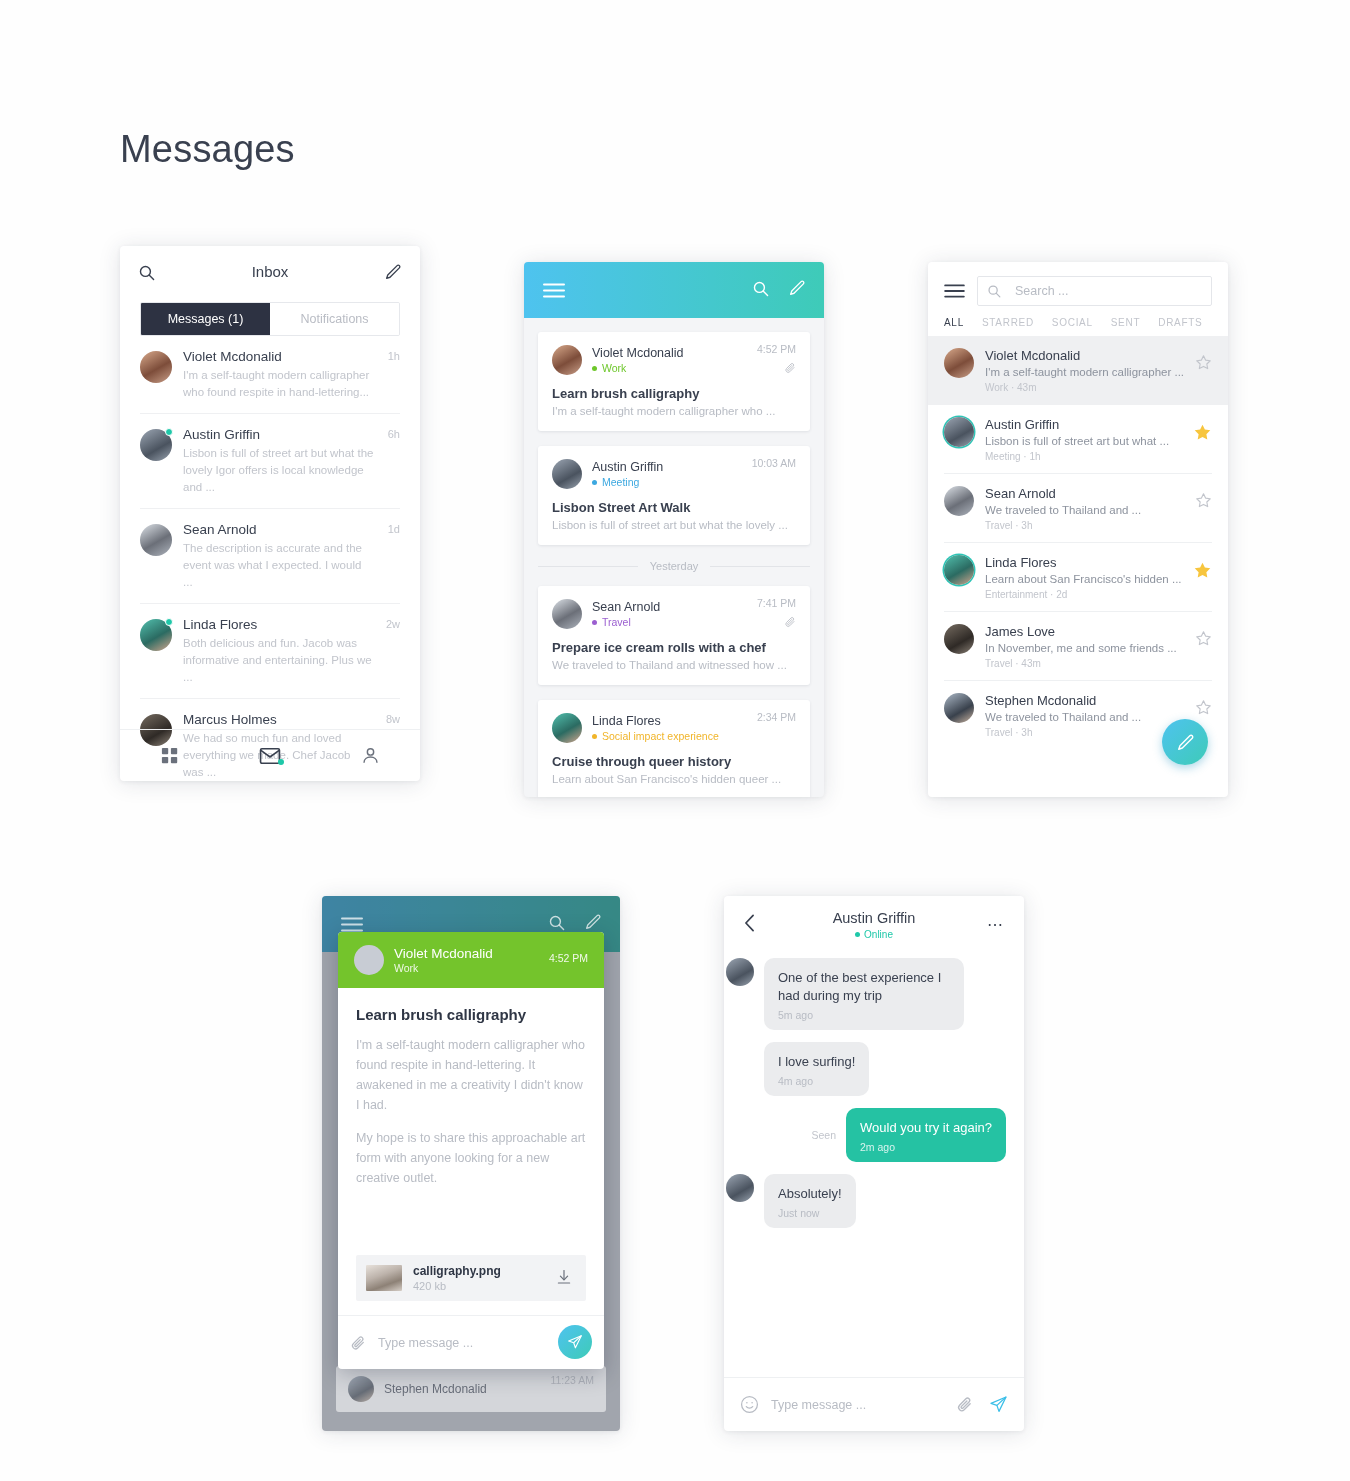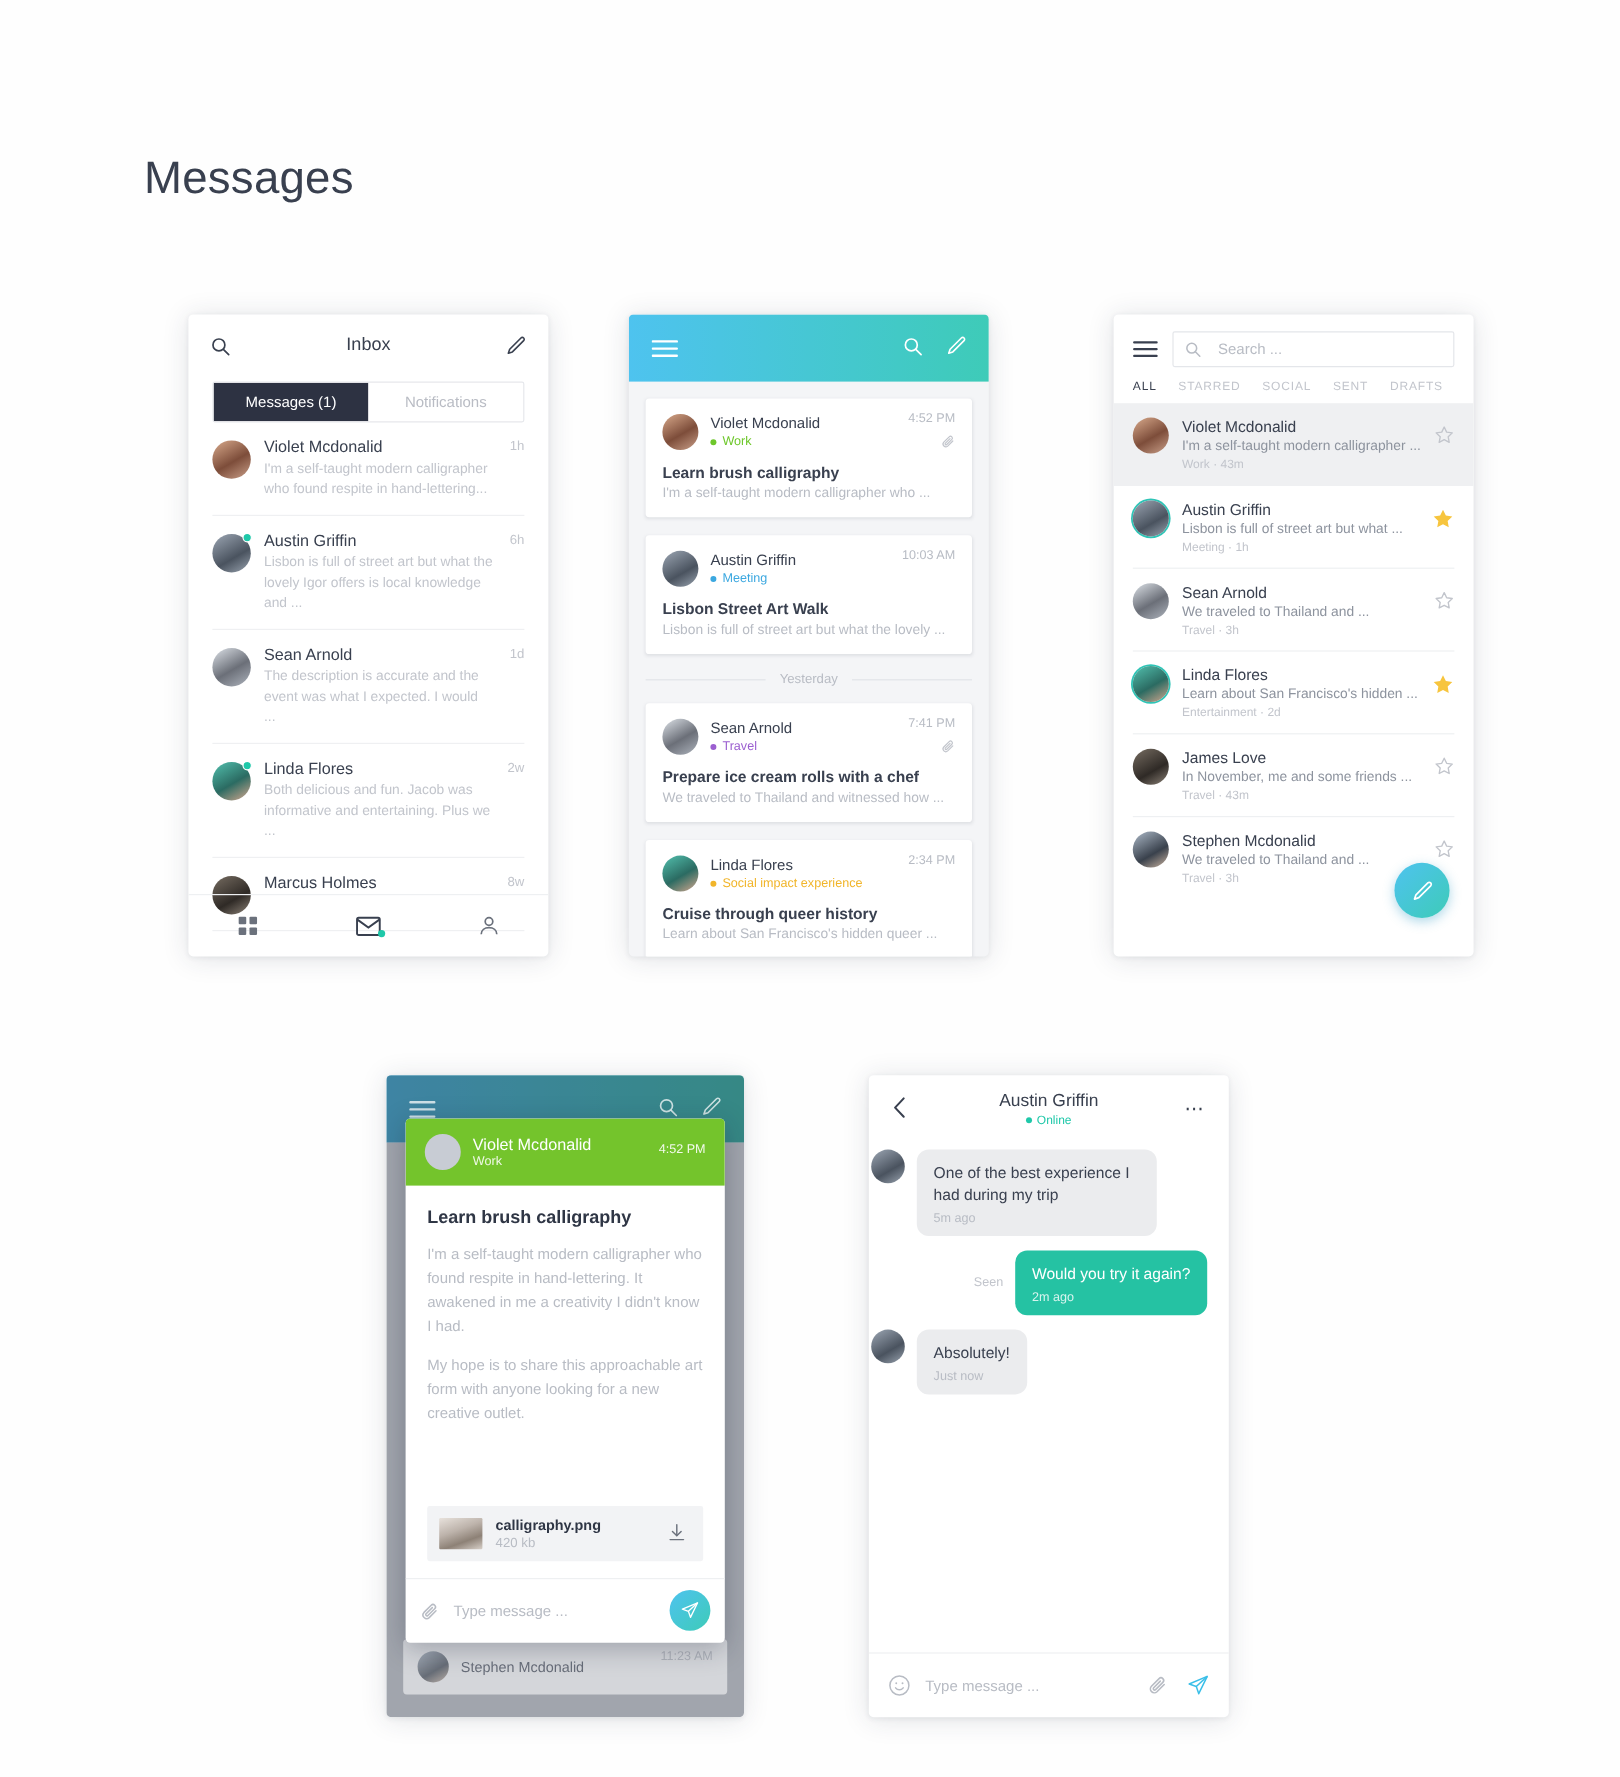--- a/index.html
+++ b/index.html
@@ -20,21 +20,21 @@
   
   .phone {
     position: absolute;
     background: #ffffff;
     border-radius: 4px;
     box-shadow: 0 2px 22px rgba(40,50,70,0.13), 0 1px 4px rgba(40,50,70,0.07);
     overflow: hidden;
   }
 
   
-  #panel-inbox { left: 120px; top: 262px; width: 300px; height: 535px; margin-left: 37px; }
+  #panel-inbox { left: 120px; top: 246px; width: 300px; height: 535px; }
   .p1-top { height: 56px; position: relative; }
   .p1-title {
     position: absolute; left: 0; right: 0; top: 17px; text-align: center;
     font-size: 15px; color: #39404f;
   }
   .p1-search { position: absolute; left: 18px; top: 18px; }
   .p1-edit { position: absolute; right: 18px; top: 17px; }
   .icon { display: inline-block; line-height: 0; }
   .tabs { display: flex; margin: 0 20px; height: 34px; border: 1px solid #e6e8ec; border-radius: 2px; overflow: hidden; }
   .tab {
@@ -275,20 +275,21 @@
         </div>
         <div class="msg-time">2w</div>
       </div>
 
       <div class="msg-row">
         <div class="av-wrap">
           <span class="avatar f5"></span>
         </div>
         <div class="msg-body">
           <div class="msg-name">Marcus Holmes</div>
+          <div class="msg-prev">We had so much fun and loved everything we made. Chef Jacob was ...</div>
         </div>
         <div class="msg-time">8w</div>
       </div>
     </div>
 
     <div class="p1-bottom">
       <div>
         <span class="icon">
           <svg width="18" height="18" viewBox="0 0 20 20" fill="#6b717c">
               <rect x="1" y="1" width="7" height="7" rx="1"></rect>
@@ -675,20 +676,27 @@
 
     <div class="p5-body">
       <div class="bub-row">
         <span class="bub-av f2"></span>
         <div class="bubble">
           <div class="bub-text">One of the best experience I had during my trip</div>
           <div class="bub-time">5m ago</div>
         </div>
       </div>
 
+      <div class="bub-row">
+        <span class="bub-av hidden"></span>
+        <div class="bubble">
+          <div class="bub-text">I love surfing!</div>
+          <div class="bub-time">4m ago</div>
+        </div>
+      </div>
 
       <div class="bub-row me">
         <span class="seen">Seen</span>
         <div class="bubble out">
           <div class="bub-text">Would you try it again?</div>
           <div class="bub-time">2m ago</div>
         </div>
       </div>
 
       <div class="bub-row">

